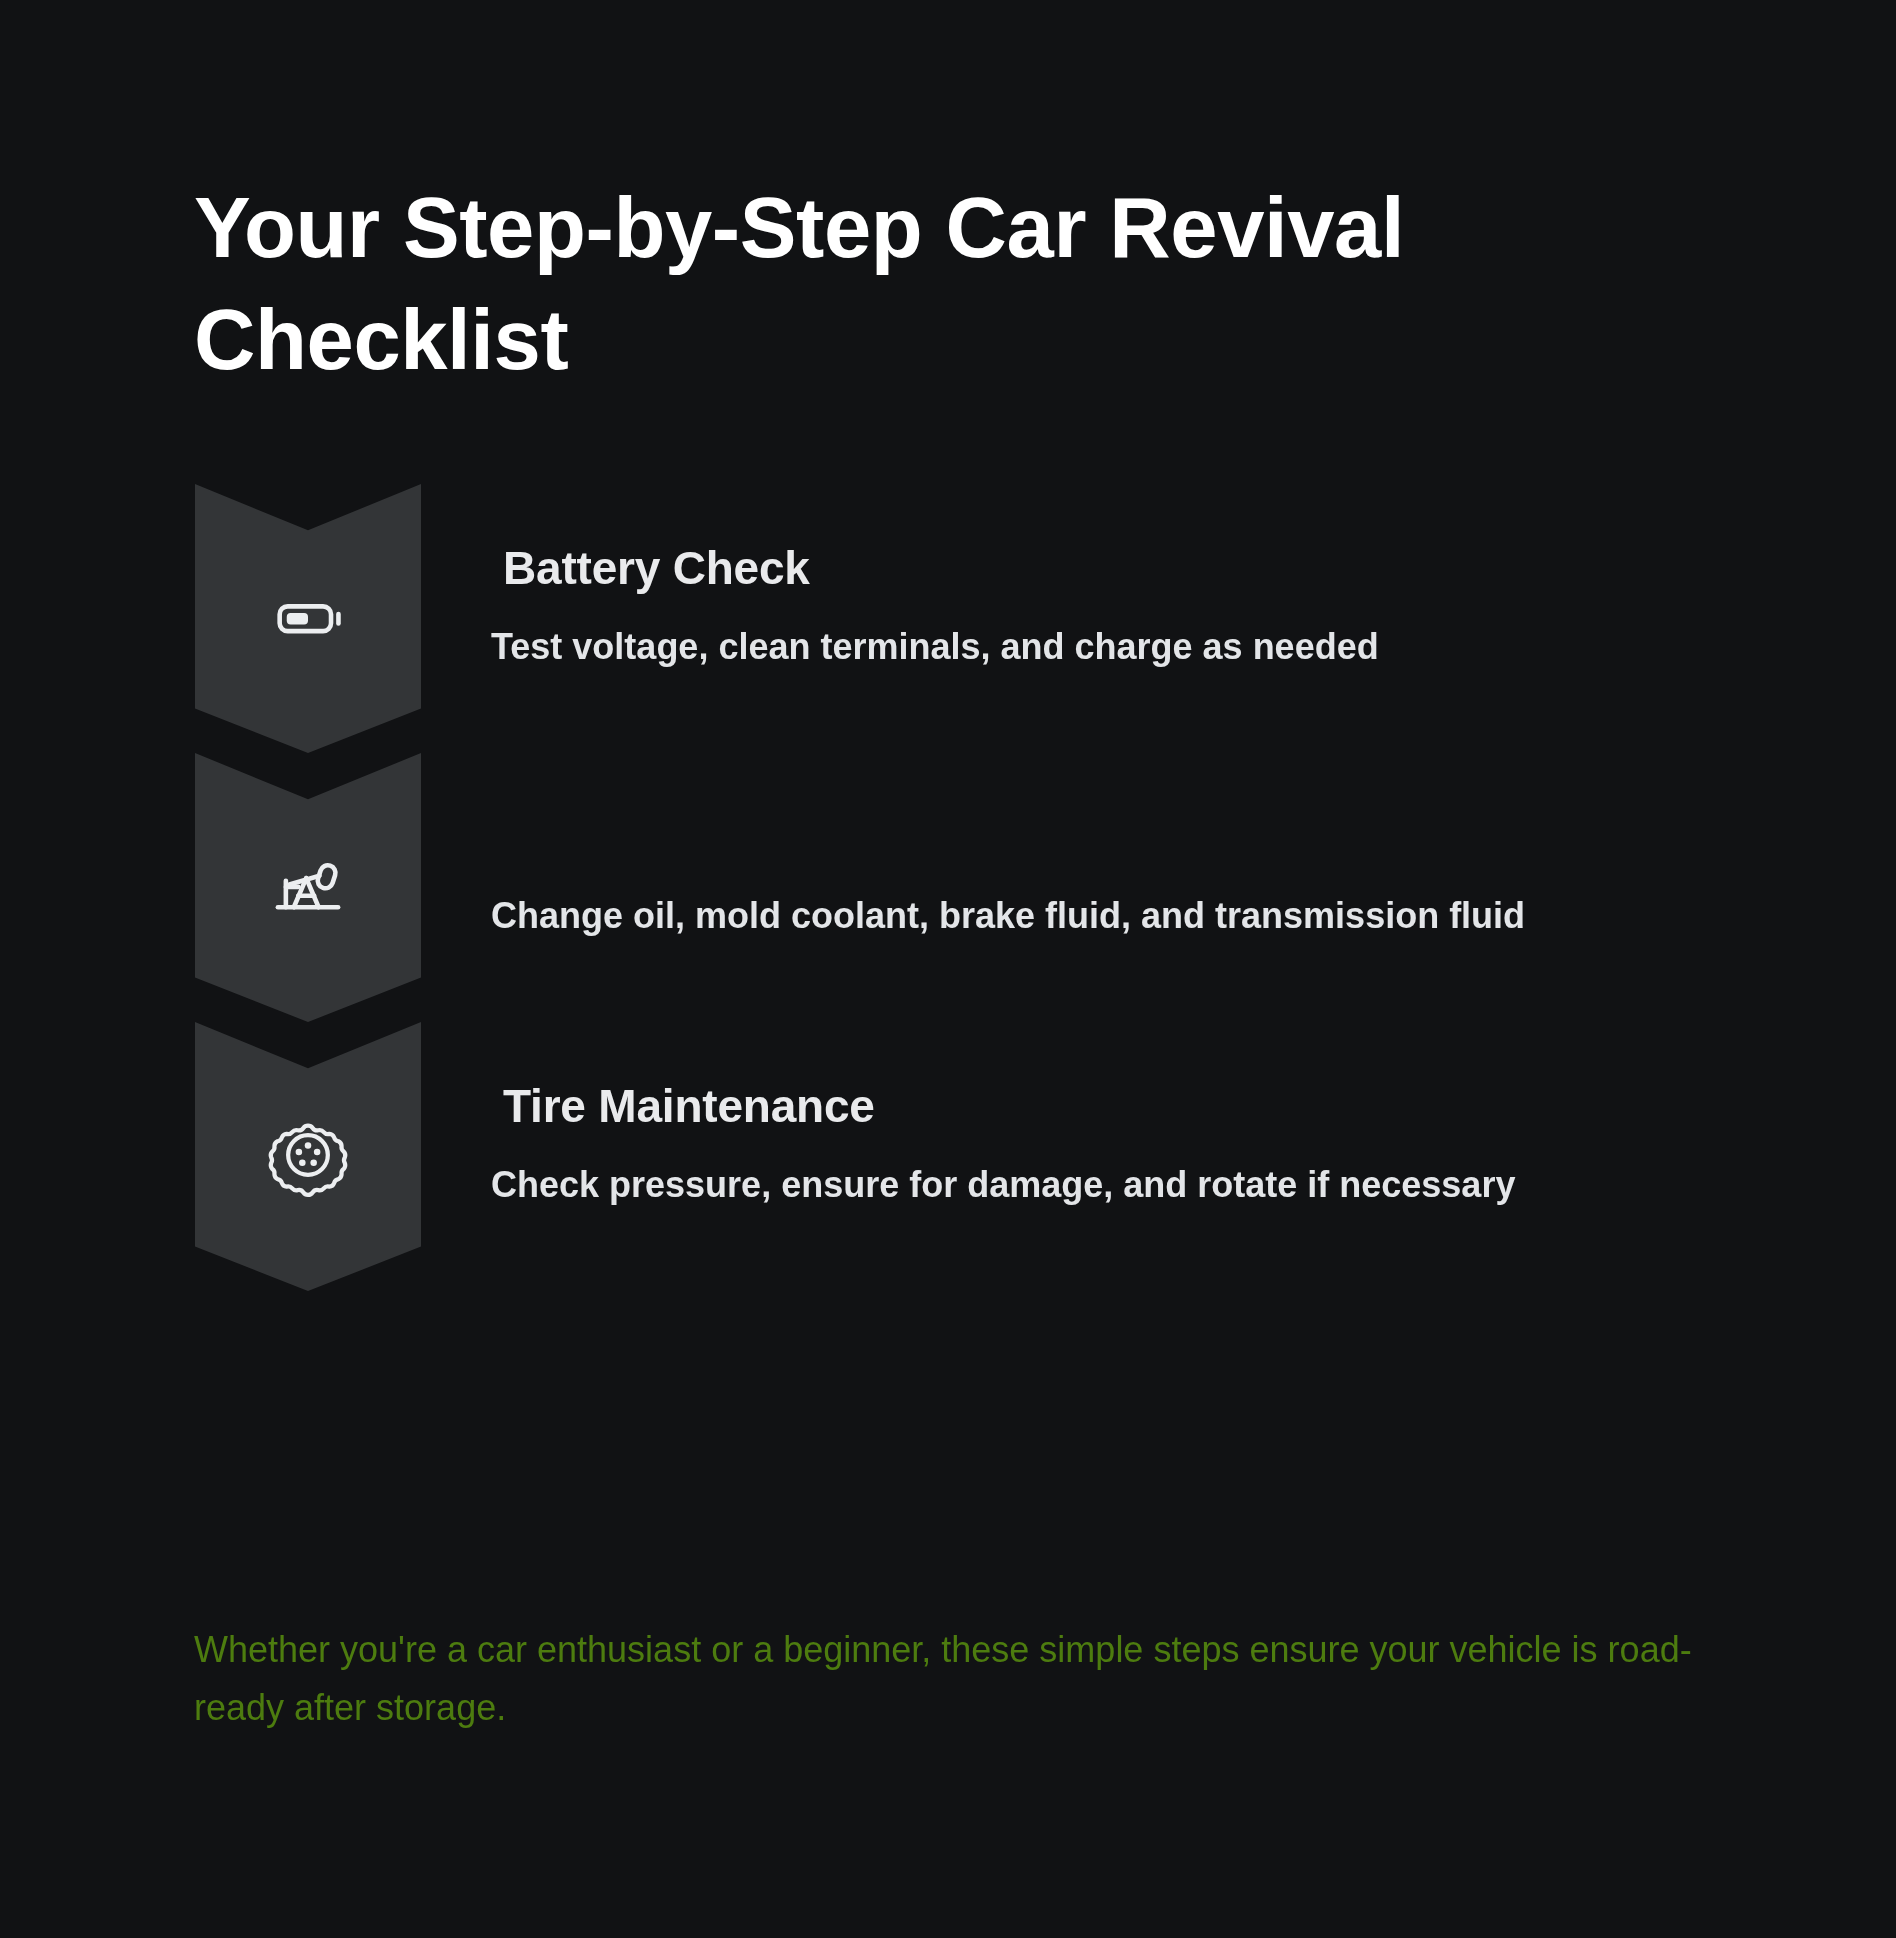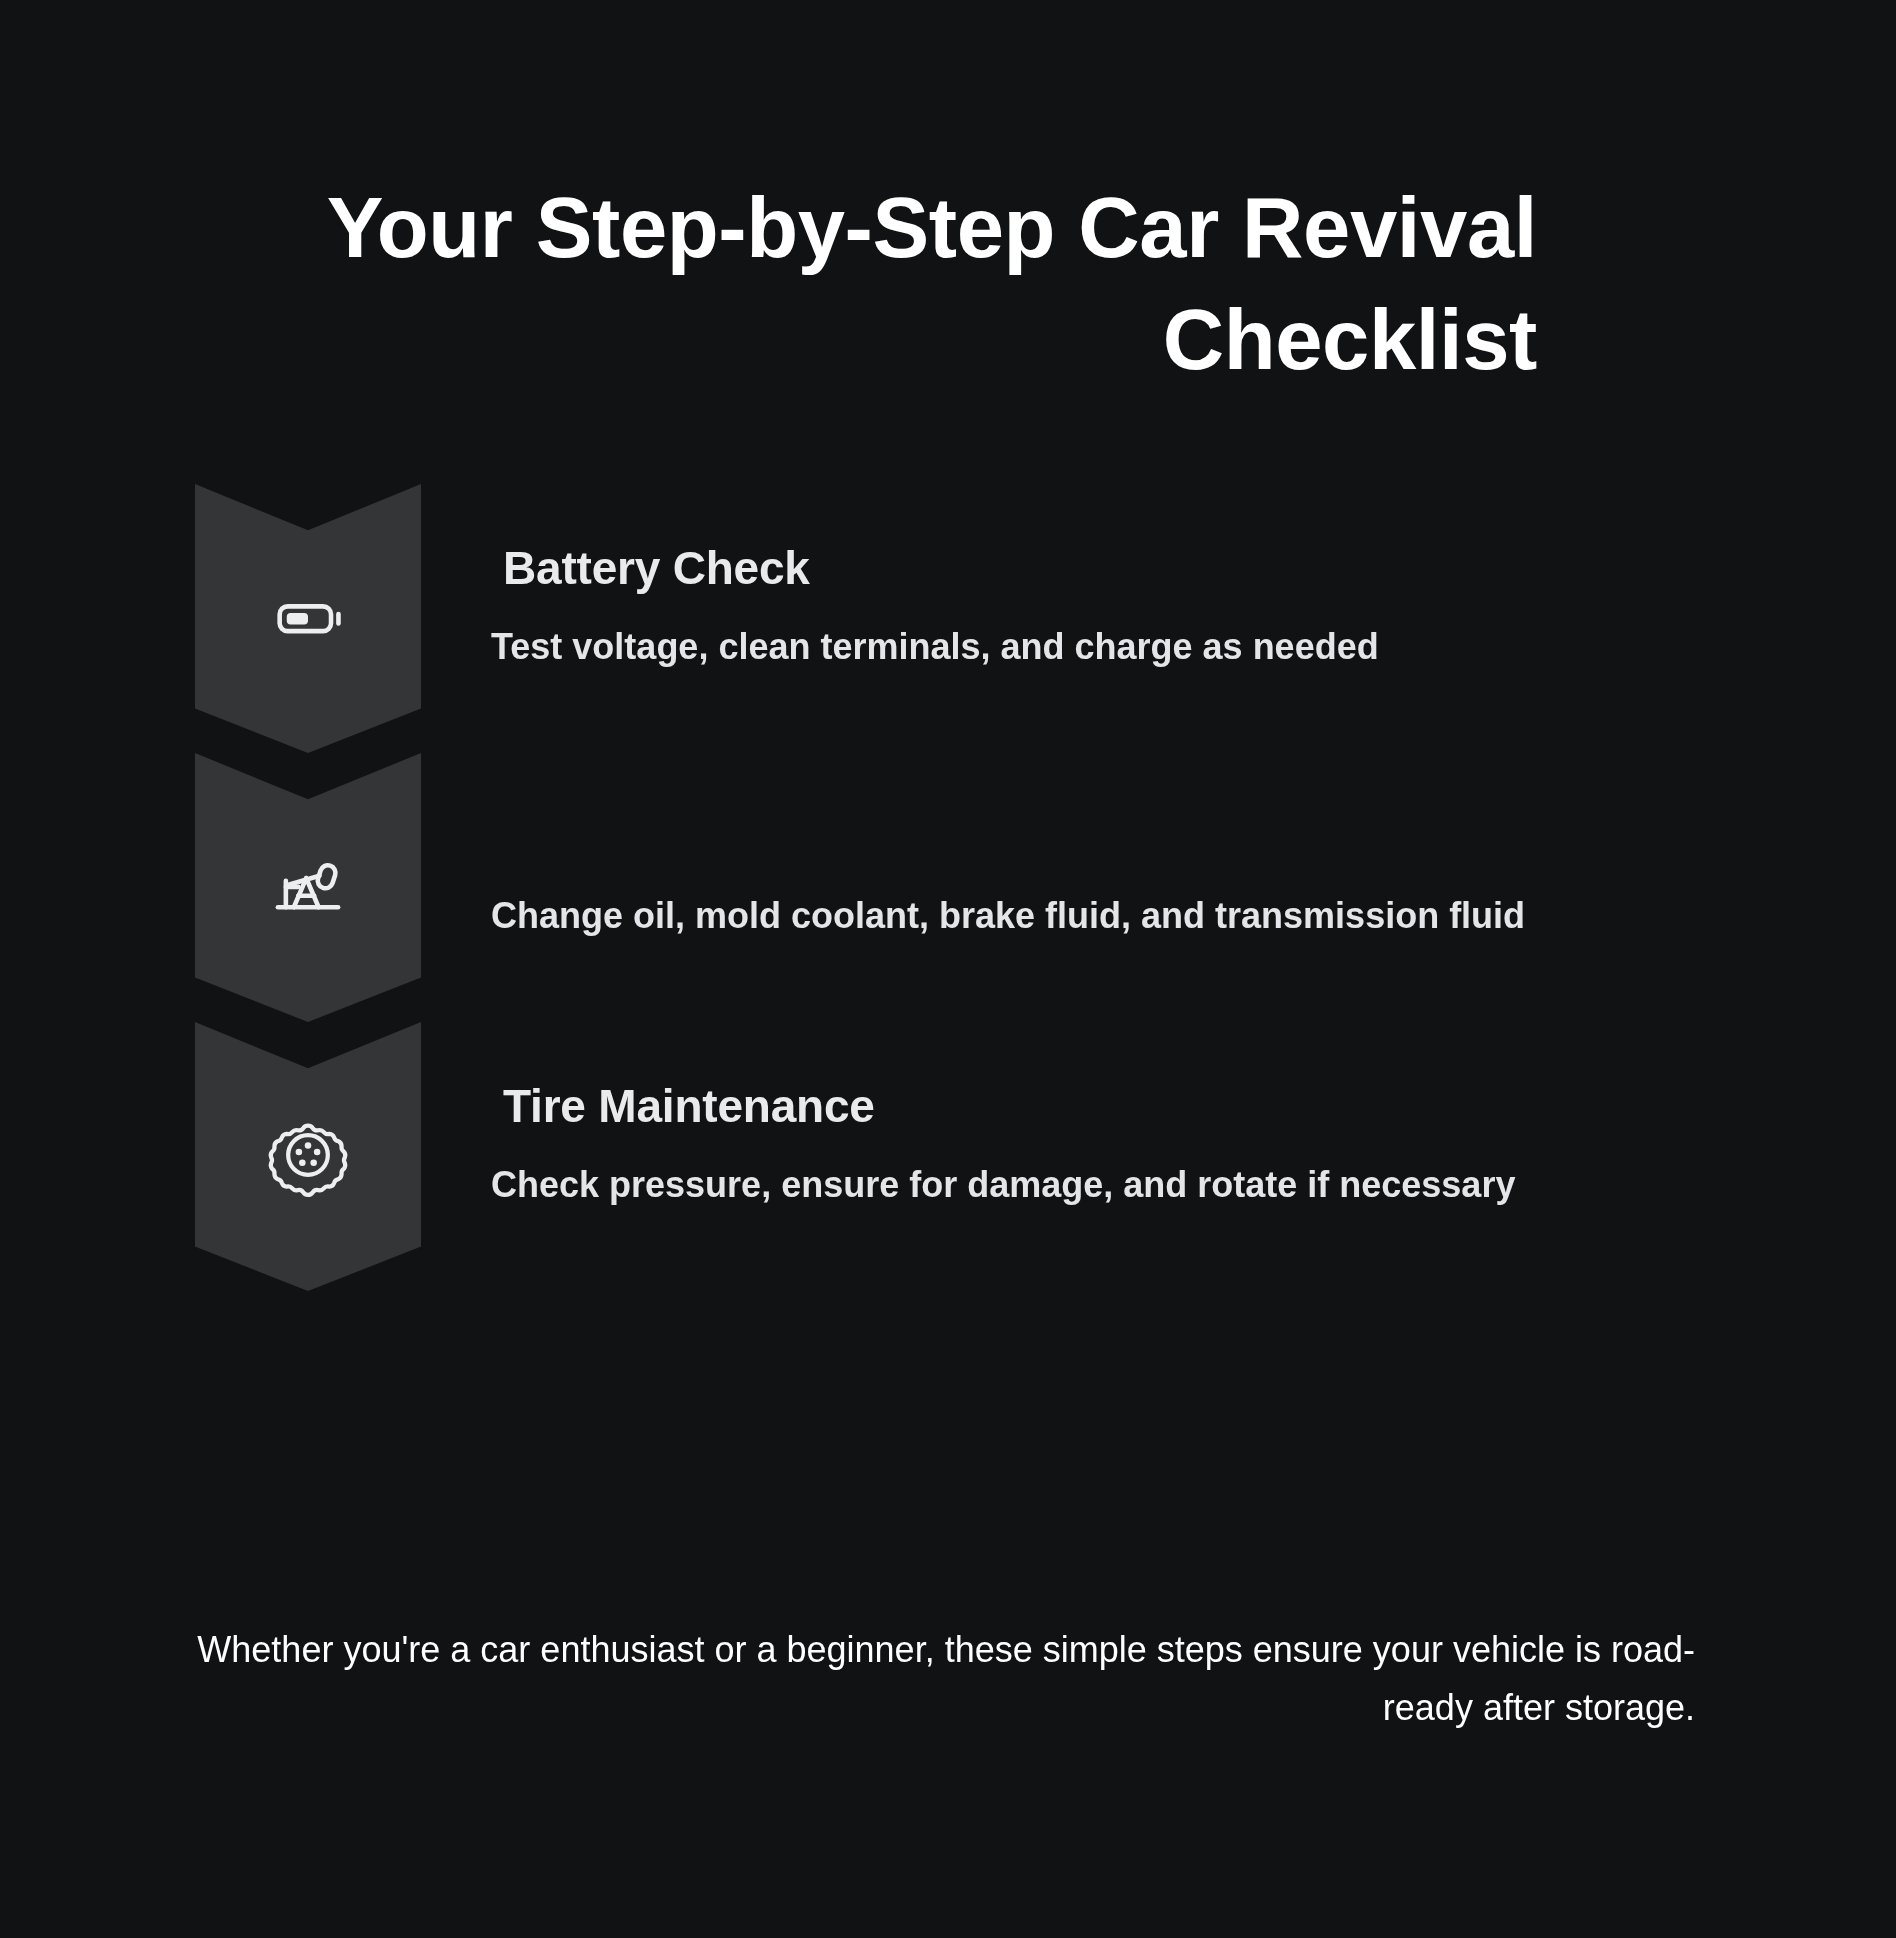--- a/index.html
+++ b/index.html
@@ -15,21 +15,20 @@
     font-family: "Liberation Sans", sans-serif;
     -webkit-font-smoothing: antialiased;
   }
 
   .page {
     position: relative;
     width: 1896px;
     height: 1939px;
     background: #111214;
     box-sizing: border-box;
-    text-align: right;
   }
 
   
   .page-title {
     position: absolute;
     left: 194px;
     top: 172px;
     width: 1343px;
     margin: 0;
     color: #ffffff;
@@ -112,21 +111,21 @@
     font-weight: 700;
   }
 
   
   .footer-note {
     position: absolute;
     left: 194px;
     top: 1621px;
     width: 1501px;
     margin: 0;
-    color: #ffffff;
+    color: #4d7c0f;
     font-size: 36px;
     line-height: 1.62;
     font-weight: 400;
   }
 </style>
 </head>
 <body>
 
 <div class="page">
 

